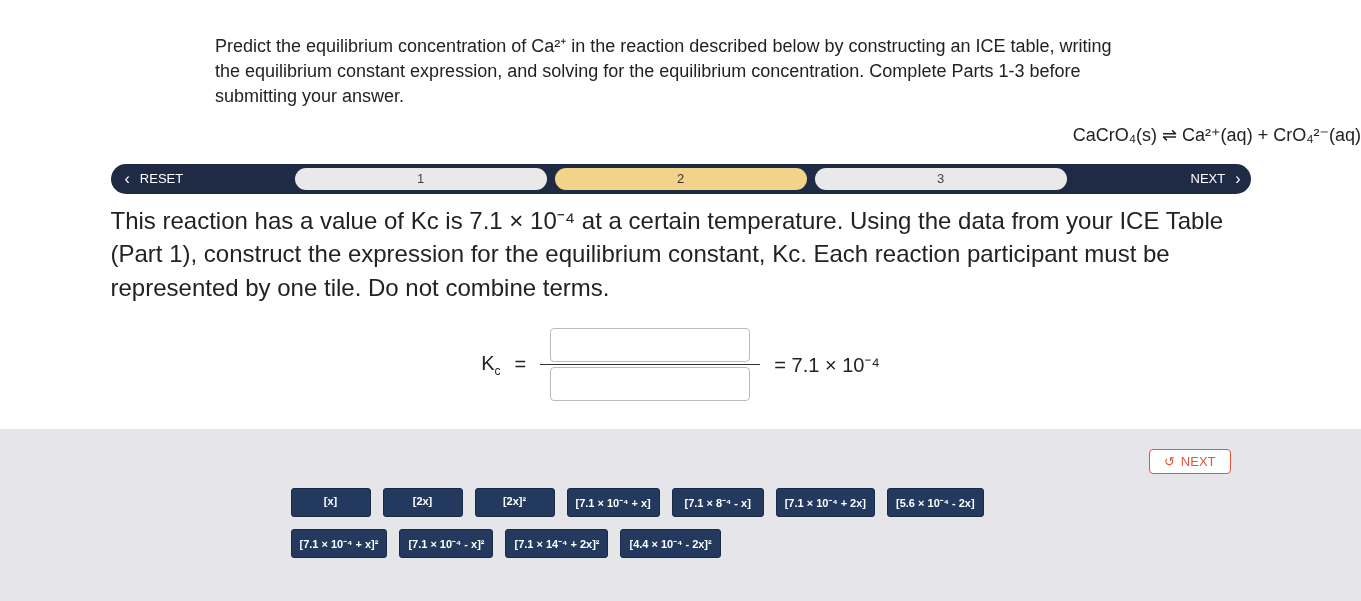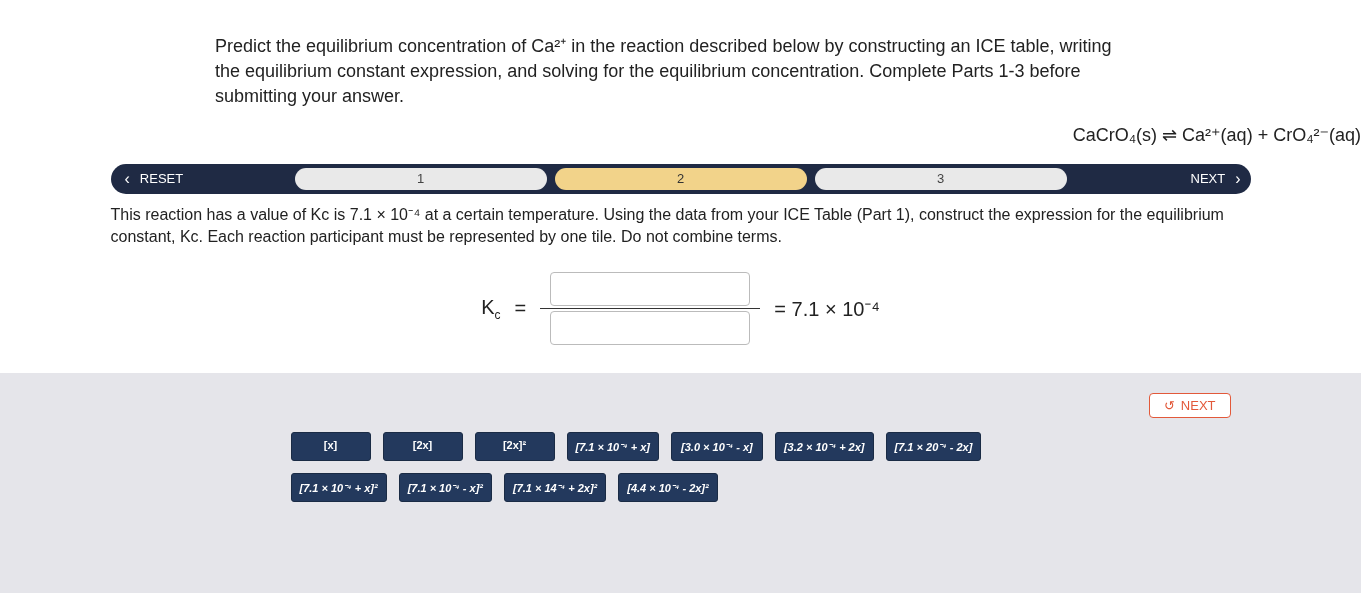--- a/index.html
+++ b/index.html
@@ -56,21 +56,21 @@
       background: #e9e9e9;
       display: flex;
       align-items: center;
       justify-content: center;
       font-size: 13px;
       color: #444;
       cursor: pointer;
     }
     .step.active { background: #f2d38a; color: #333; }
     .instruction {
-      font-size: 16px;
+      font-size: 24px;
       line-height: 1.4;
       margin: 8px auto 0 auto;
       width: 1140px;
     }
     .kc-area {
       display: flex;
       align-items: center;
       justify-content: center;
       gap: 14px;
       margin: 24px 0 28px 0;
@@ -135,21 +135,21 @@
       color: #fff;
       font-size: 11px;
       font-weight: bold;
       padding: 6px 8px;
       border-radius: 3px;
       min-width: 80px;
       text-align: center;
       cursor: pointer;
       border: 1px solid #1a2b45;
     }
-    .tile.wide { min-width: 92px; font-style: italic; }
+    .tile.wide { min-width: 92px; }
     sub { font-size: 0.7em; }
   </style>
 </head>
 <body>
 
 <div class="container">
   <div class="top-area">
     <div class="question-wrap">
       <p class="question-text">Predict the equilibrium concentration of Ca²⁺ in the reaction described below by constructing an ICE table, writing the equilibrium constant expression, and solving for the equilibrium concentration. Complete Parts 1-3 before submitting your answer.</p>
     </div>
@@ -191,23 +191,23 @@
         <button class="reset-btn">
           <span>↺</span>
           <span>NEXT</span>
         </button>
       </div>
       <div class="tiles-row">
         <div class="tile">[x]</div>
         <div class="tile">[2x]</div>
         <div class="tile">[2x]²</div>
         <div class="tile wide">[7.1 × 10⁻⁴ + x]</div>
-        <div class="tile wide">[3.0 × 10⁻⁴ - x]</div>
-        <div class="tile wide">[3.2 × 10⁻⁴ + 2x]</div>
-        <div class="tile wide">[7.1 × 20⁻⁴ - 2x]</div>
+        <div class="tile wide">[7.1 × 8⁻⁴ - x]</div>
+        <div class="tile wide">[7.1 × 10⁻⁴ + 2x]</div>
+        <div class="tile wide">[5.6 × 10⁻⁴ - 2x]</div>
         <div class="tile wide">[7.1 × 10⁻⁴ + x]²</div>
         <div class="tile wide">[7.1 × 10⁻⁴ - x]²</div>
         <div class="tile wide">[7.1 × 14⁻⁴ + 2x]²</div>
         <div class="tile wide">[4.4 × 10⁻⁴ - 2x]²</div>
       </div>
     </div>
   </div>
 </div>
 
 </body></html>

